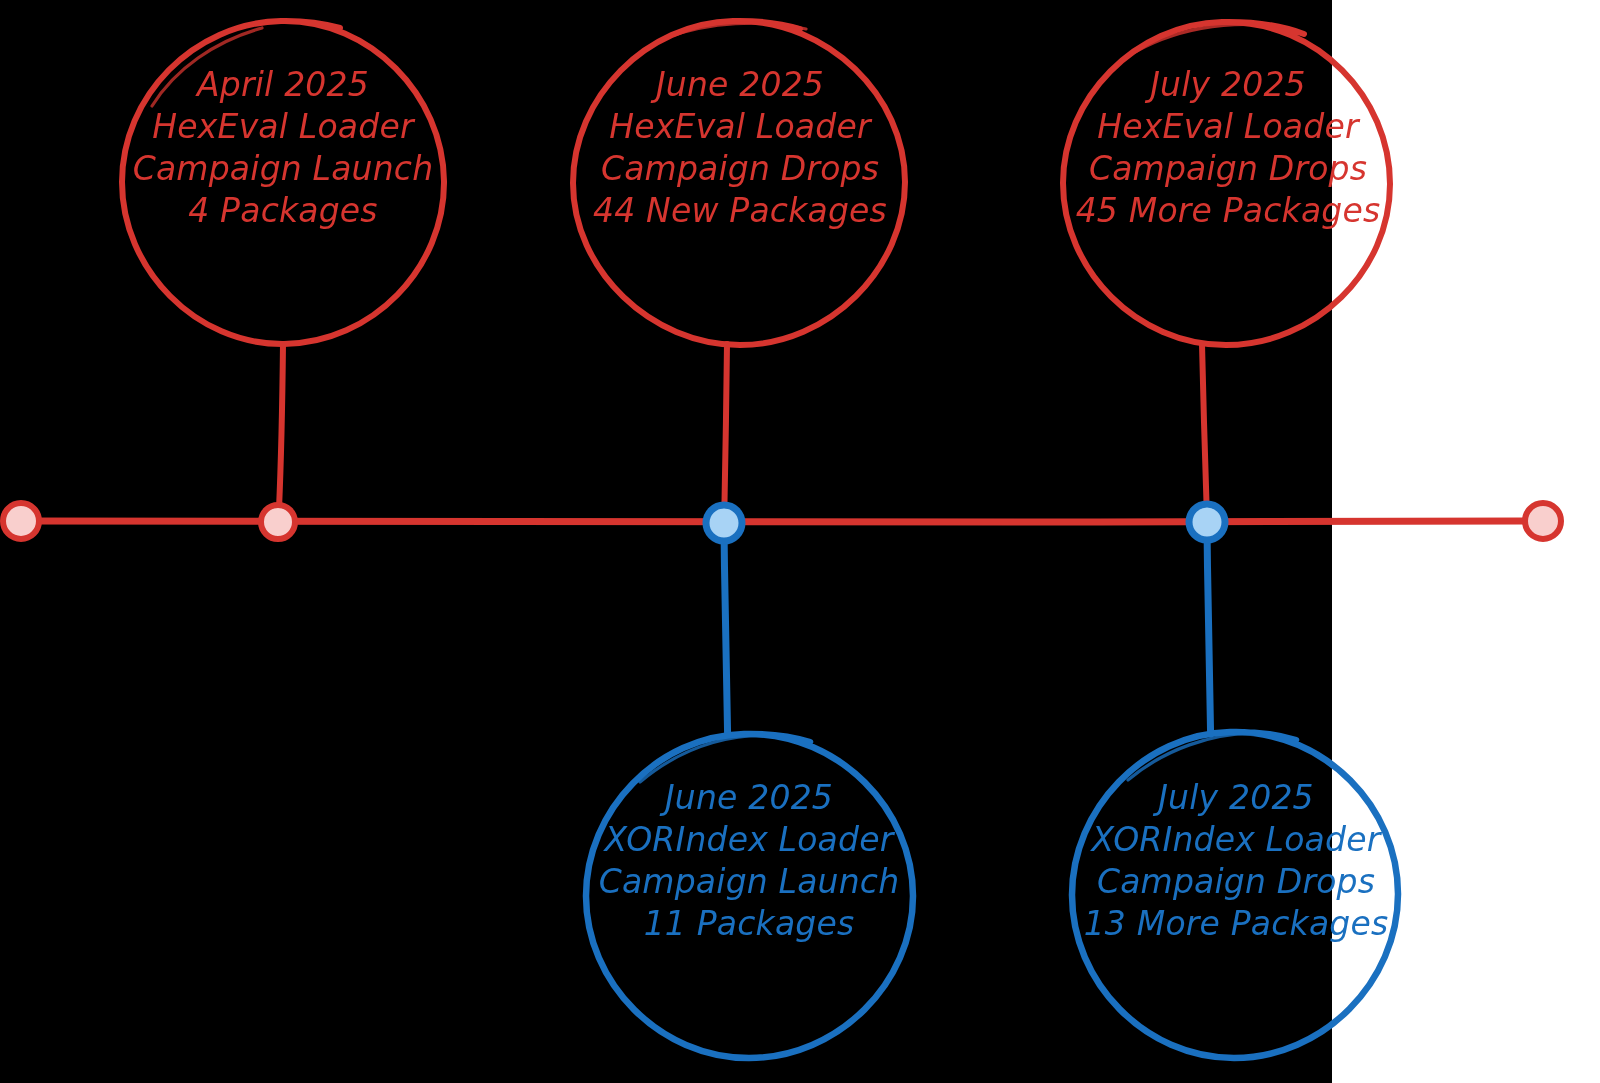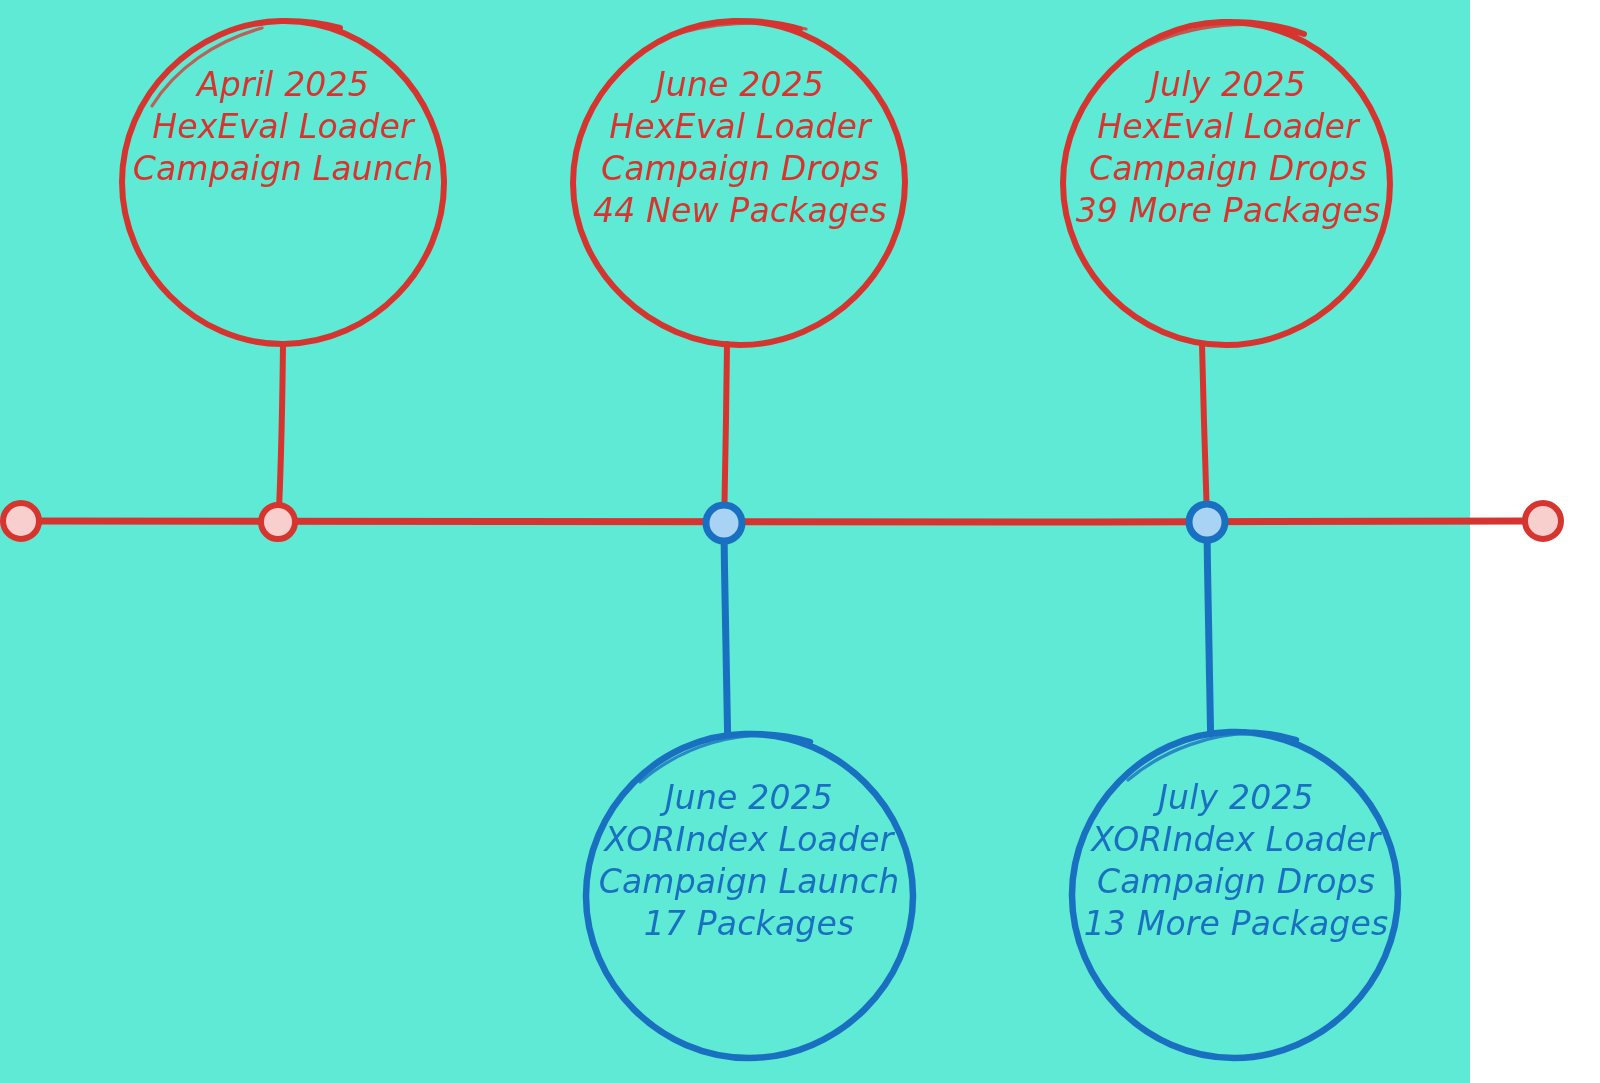--- a/index.html
+++ b/index.html
@@ -9,23 +9,23 @@
     background: #ffffff;
   }
   body {
     width: 1600px;
     height: 1083px;
     overflow: hidden;
     font-family: "DejaVu Sans", sans-serif;
   }
   #timeline-canvas {
     position: relative;
-    width: 1470px;
+    width: 1332px;
     height: 1083px;
-    background: #5eead4;
+    background: #000000;
   }
   svg.diagram-layer {
     position: absolute;
     top: 0;
     left: 0;
     width: 1600px;
     height: 1083px;
   }
   .node-label {
     position: absolute;
@@ -128,41 +128,42 @@
       <circle cx="1207" cy="522" r="18" fill="#a8d3f5" stroke="#1a70c0" stroke-width="7"></circle>
 
       <circle cx="1543" cy="521" r="18" fill="#f9cfcd" stroke="#d6352f" stroke-width="6"></circle>
     </g>
   </svg>
 
   <div class="node-label label-red" style="left:122px; top:64px; width:322px;">
     <span class="lbl-line">April 2025</span>
     <span class="lbl-line">HexEval Loader</span>
     <span class="lbl-line">Campaign Launch</span>
+    <span class="lbl-line">4 Packages</span>
   </div>
 
   <div class="node-label label-red" style="left:566px; top:64px; width:348px;">
     <span class="lbl-line">June 2025</span>
     <span class="lbl-line">HexEval Loader</span>
     <span class="lbl-line">Campaign Drops</span>
     <span class="lbl-line">44 New Packages</span>
   </div>
 
   <div class="node-label label-red" style="left:1049px; top:64px; width:358px;">
     <span class="lbl-line">July 2025</span>
     <span class="lbl-line">HexEval Loader</span>
     <span class="lbl-line">Campaign Drops</span>
-    <span class="lbl-line">39 More Packages</span>
+    <span class="lbl-line">45 More Packages</span>
   </div>
 
   <div class="node-label label-blue" style="left:572px; top:777px; width:354px;">
     <span class="lbl-line">June 2025</span>
     <span class="lbl-line">XORIndex Loader</span>
     <span class="lbl-line">Campaign Launch</span>
-    <span class="lbl-line">17 Packages</span>
+    <span class="lbl-line">11 Packages</span>
   </div>
 
   <div class="node-label label-blue" style="left:1057px; top:777px; width:358px;">
     <span class="lbl-line">July 2025</span>
     <span class="lbl-line">XORIndex Loader</span>
     <span class="lbl-line">Campaign Drops</span>
     <span class="lbl-line">13 More Packages</span>
   </div>
 
 </div>

